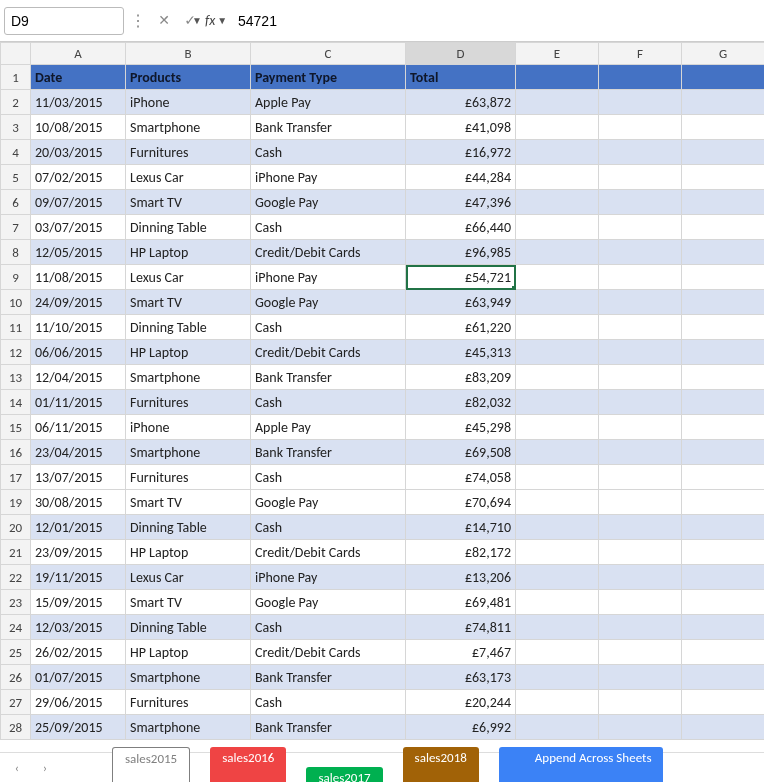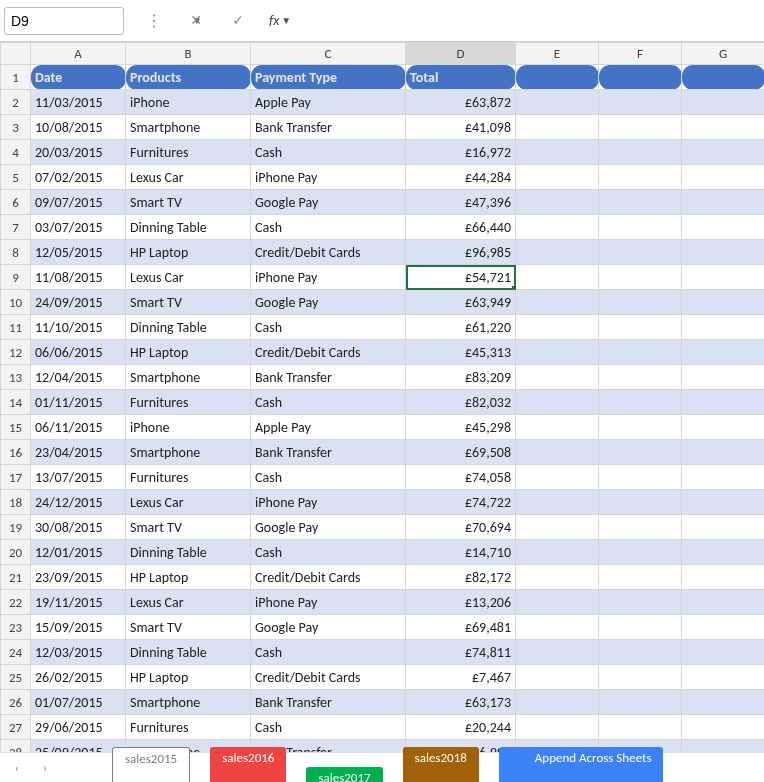--- a/index.html
+++ b/index.html
@@ -12,21 +12,21 @@
       height: 782px;
       overflow: hidden;
       position: relative;
     }
     .formula-bar {
       display: flex;
       align-items: center;
       height: 42px;
       border-bottom: 1px solid #ccc;
       padding: 6px 4px;
-      gap: 18px;
+      gap: 2px;
     }
     .name-box-wrap {
       display: flex;
       align-items: center;
       border: 1px solid #bbb;
       border-radius: 3px;
       background: #fff;
       height: 28px;
       width: 120px;
       padding: 0 6px;
@@ -94,23 +94,22 @@
       width: 30px;
       font-size: 13px;
     }
     .col-A { width: 95px; }
     .col-B { width: 125px; }
     .col-C { width: 155px; }
     .col-D { width: 110px; }
     .col-E, .col-F, .col-G { width: 83px; }
     tr.header-row td {
       background: #4472c4;
-      color: #e5e5e5;
+      color: #0f172a;
       font-weight: bold;
-      border-radius: 11px;
     }
     tr.band td { background: #d9e1f2; }
     td.num { text-align: right; }
     thead th.active-col { background: #d8d8d8; }
     tbody th.active-row { background: #d8d8d8; }
     td.active-cell {
       outline: 2px solid #217346;
       outline-offset: -2px;
       position: relative;
     }
@@ -168,20 +167,21 @@
   <div class="fb-btn">
       <span>✕</span>
     </div>
   <div class="fb-btn">
       <span>✓</span>
     </div>
   <div class="fb-btn">
       <span class="fx-label">fx</span>
       <span class="fx-chevron">▼</span>
     </div>
+  <input class="formula-input" value="54721" style="">
 </div>
 
 <div class="grid-wrap">
   <table class="grid">
     <colgroup>
       <col style="width:30px">
         <col class="col-A">
         <col class="col-B">
         <col class="col-C">
         <col class="col-D">
@@ -365,30 +365,20 @@
         <tr>
           <th class="rowhead">17</th>
           <td>13/07/2015</td>
           <td>Furnitures</td>
           <td>Cash</td>
           <td class="num">£74,058</td>
           <td></td>
           <td></td>
           <td></td>
         </tr>
-        <tr class="band">
-          <th class="rowhead">18</th>
-          <td>24/12/2015</td>
-          <td>Lexus Car</td>
-          <td>iPhone Pay</td>
-          <td class="num">£74,722</td>
-          <td></td>
-          <td></td>
-          <td></td>
-        </tr>
         <tr>
           <th class="rowhead">19</th>
           <td>30/08/2015</td>
           <td>Smart TV</td>
           <td>Google Pay</td>
           <td class="num">£70,694</td>
           <td></td>
           <td></td>
           <td></td>
         </tr>

